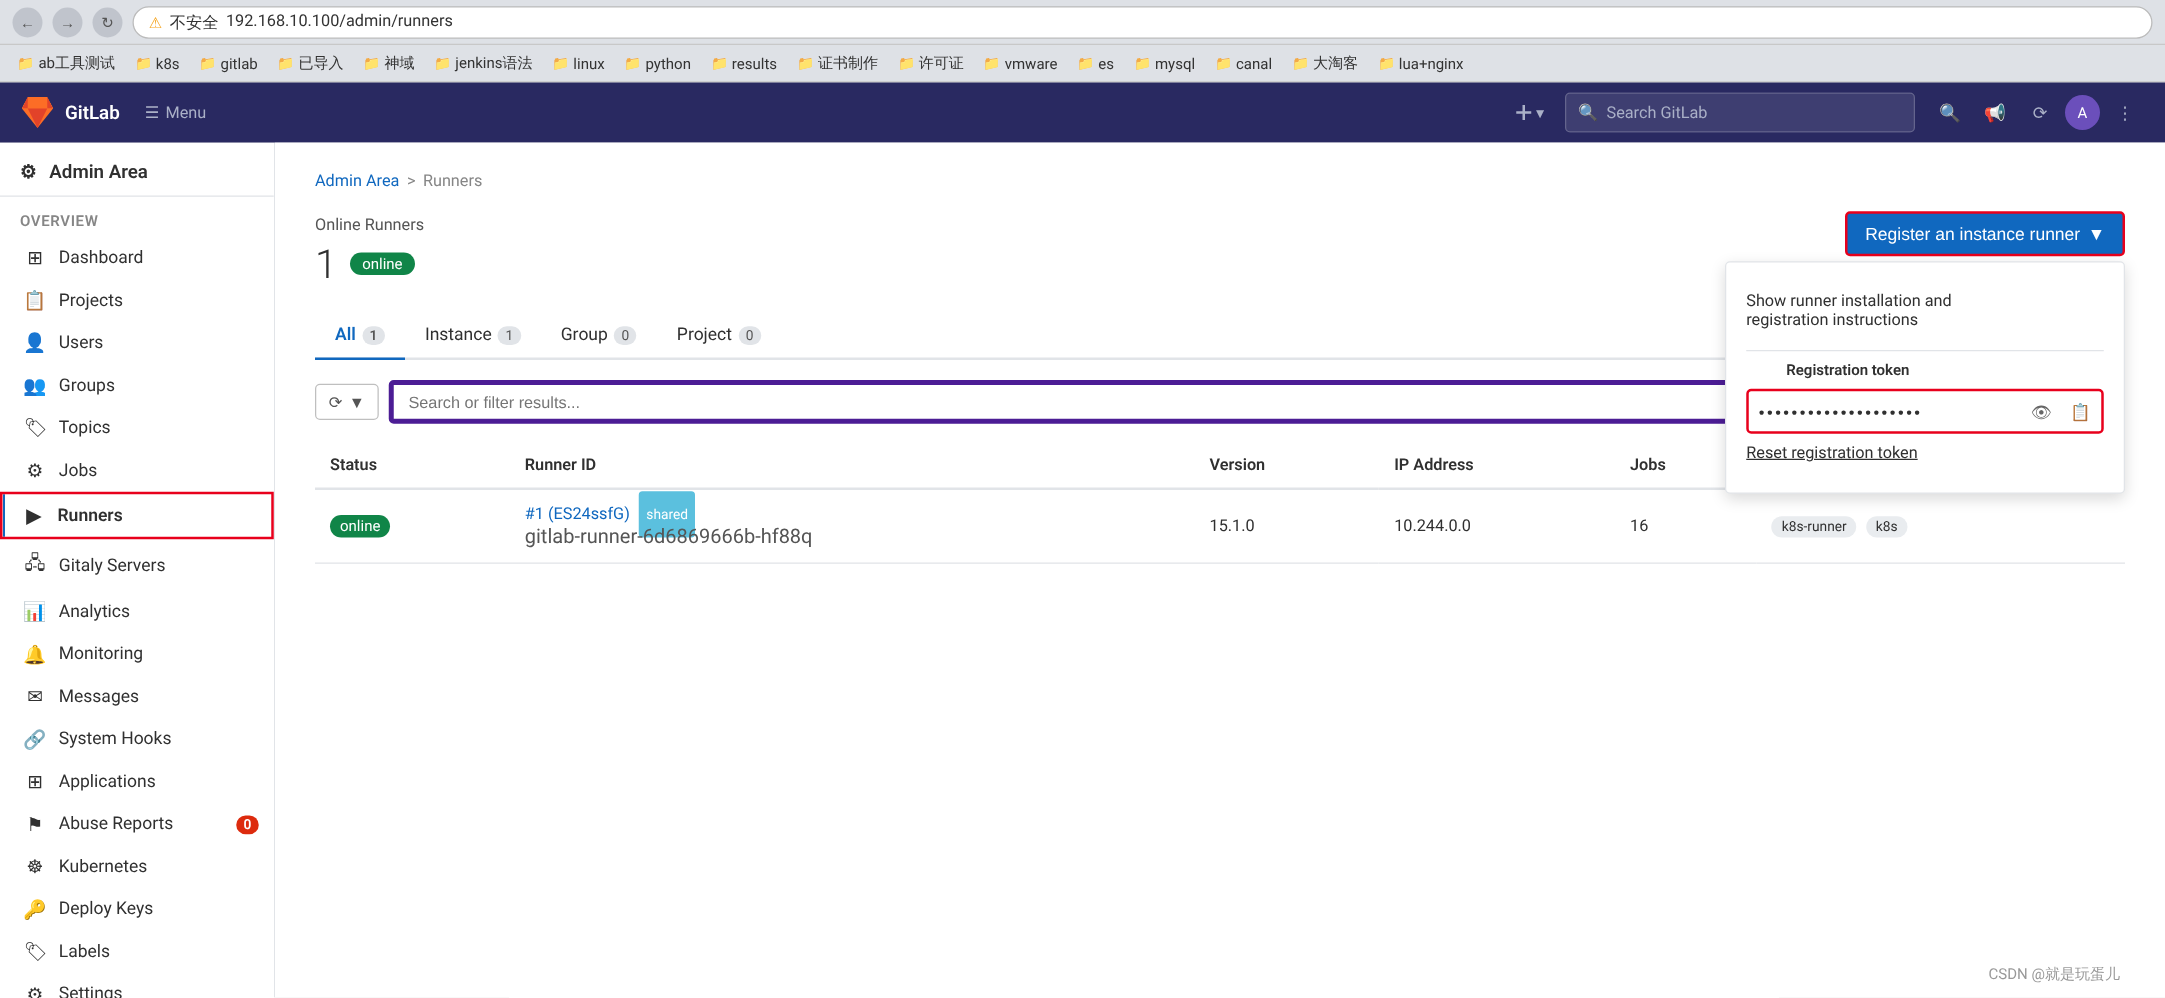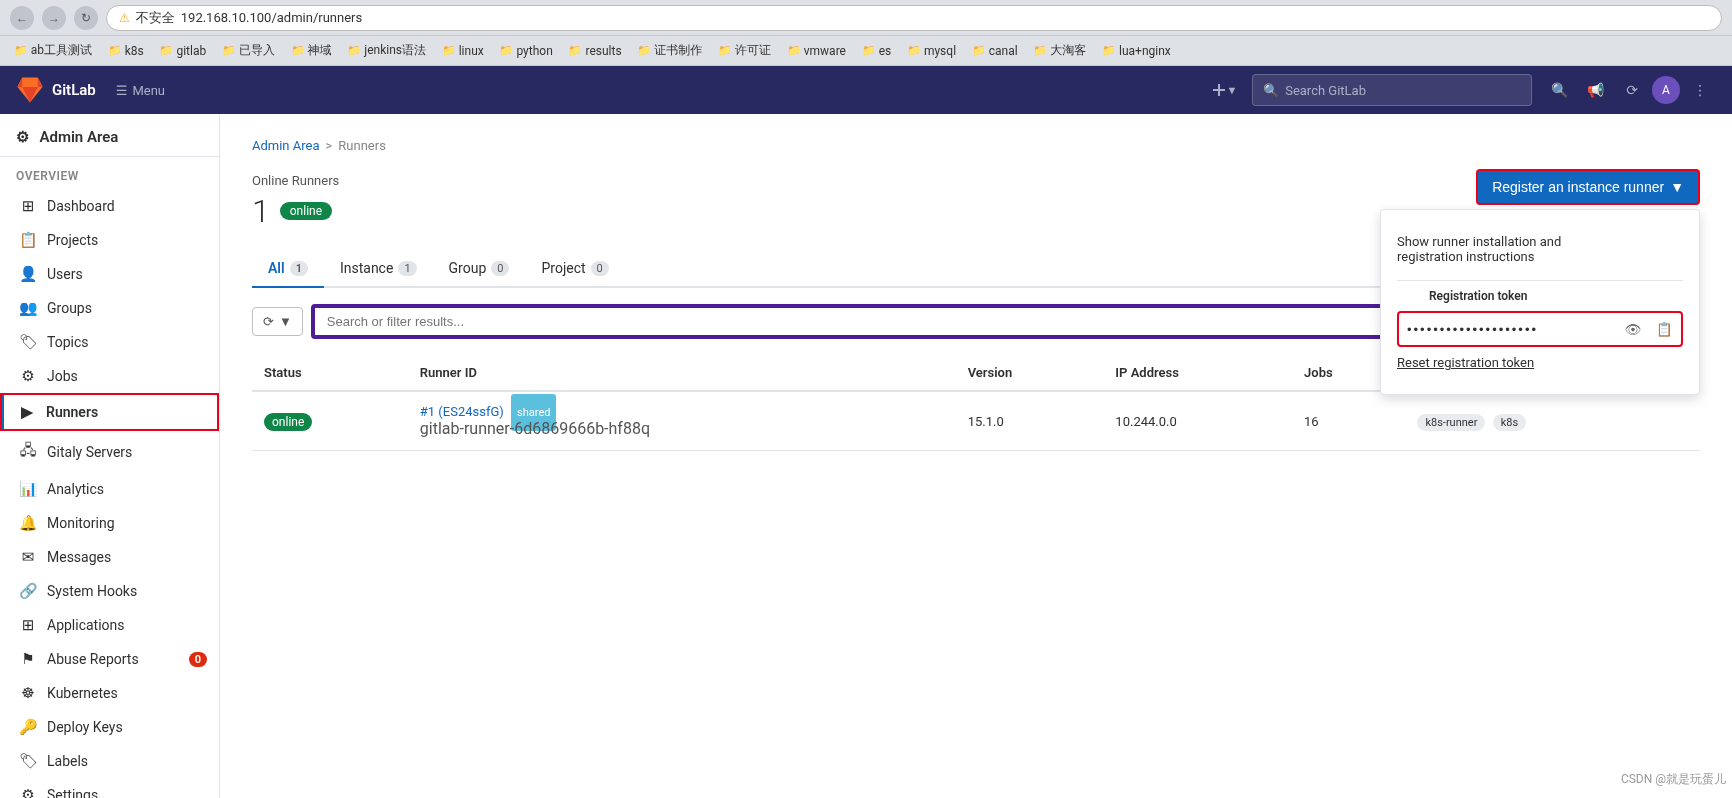--- a/index.html
+++ b/index.html
@@ -664,16 +664,16 @@
             <span>👁</span>
           </button>
           <button class="reg-token-icon-btn" title="Copy token">
             <span>📋</span>
           </button>
         </div>
         <a class="reset-token-link" href="#">Reset registration token</a>
       </div>
     </div>
 
-    <div style="position:absolute; bottom:10px; right:6px; font-size:12px; color:#999;text-align:right;">CSDN @就是玩蛋儿</div>
+    <div style="position:absolute; bottom:10px; right:36px; font-size:12px; color:#999;text-align:right;">CSDN @就是玩蛋儿</div>
 
   </div>
 </div>
 
 </body></html>

